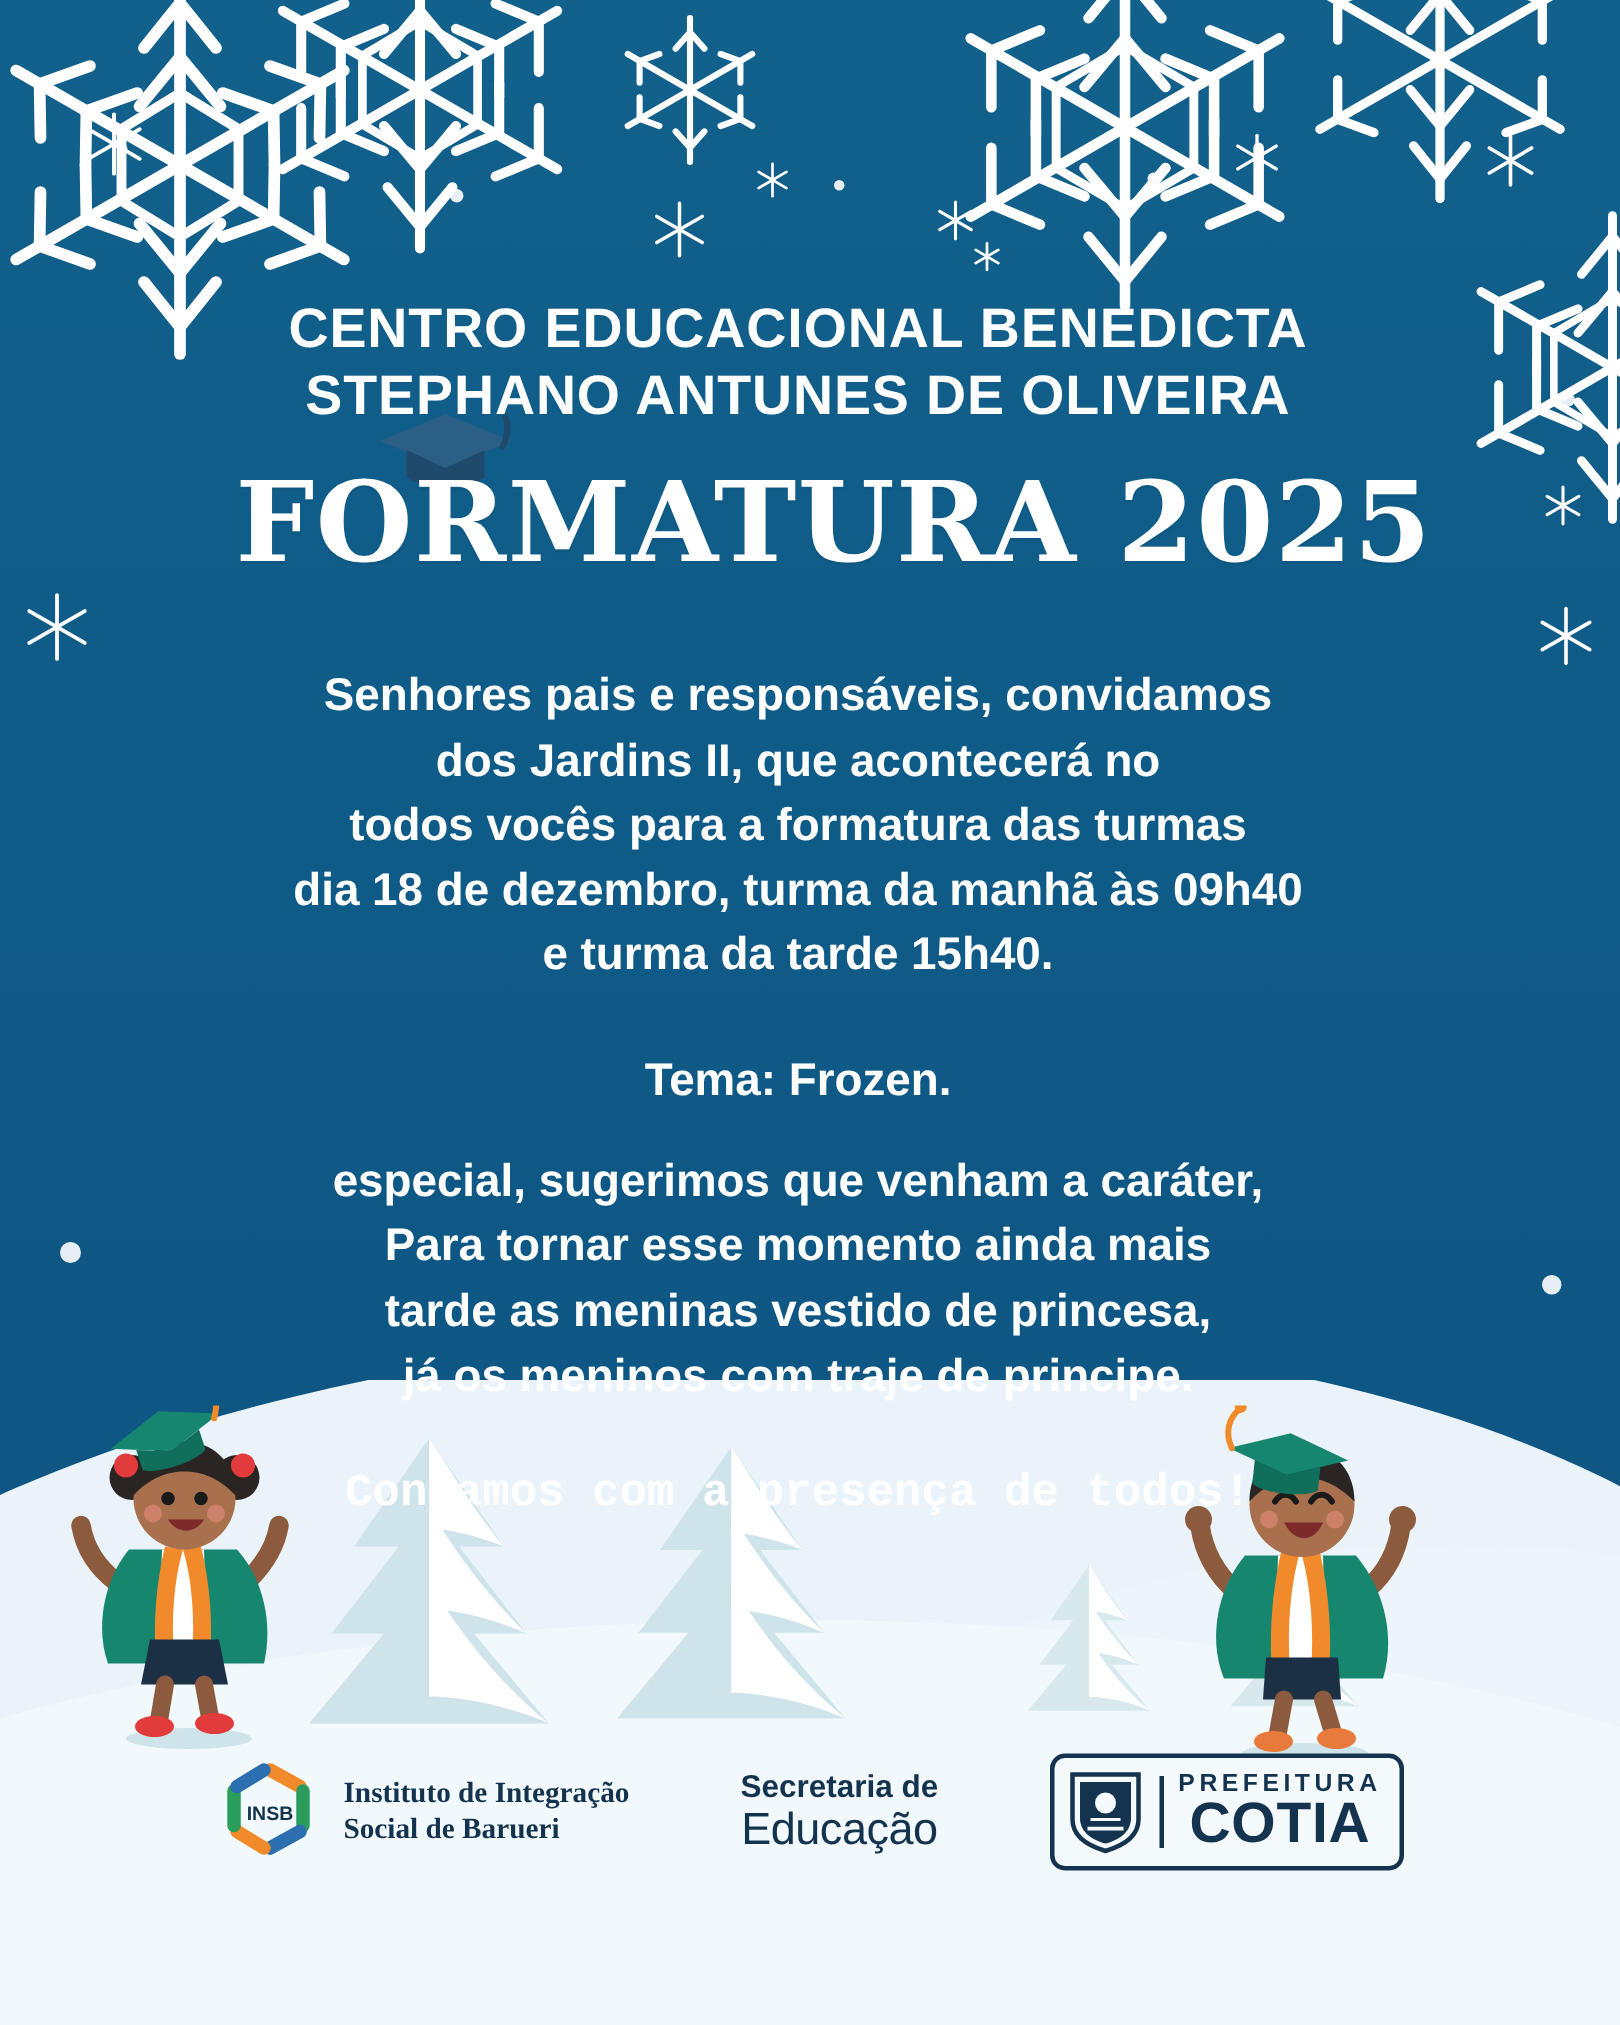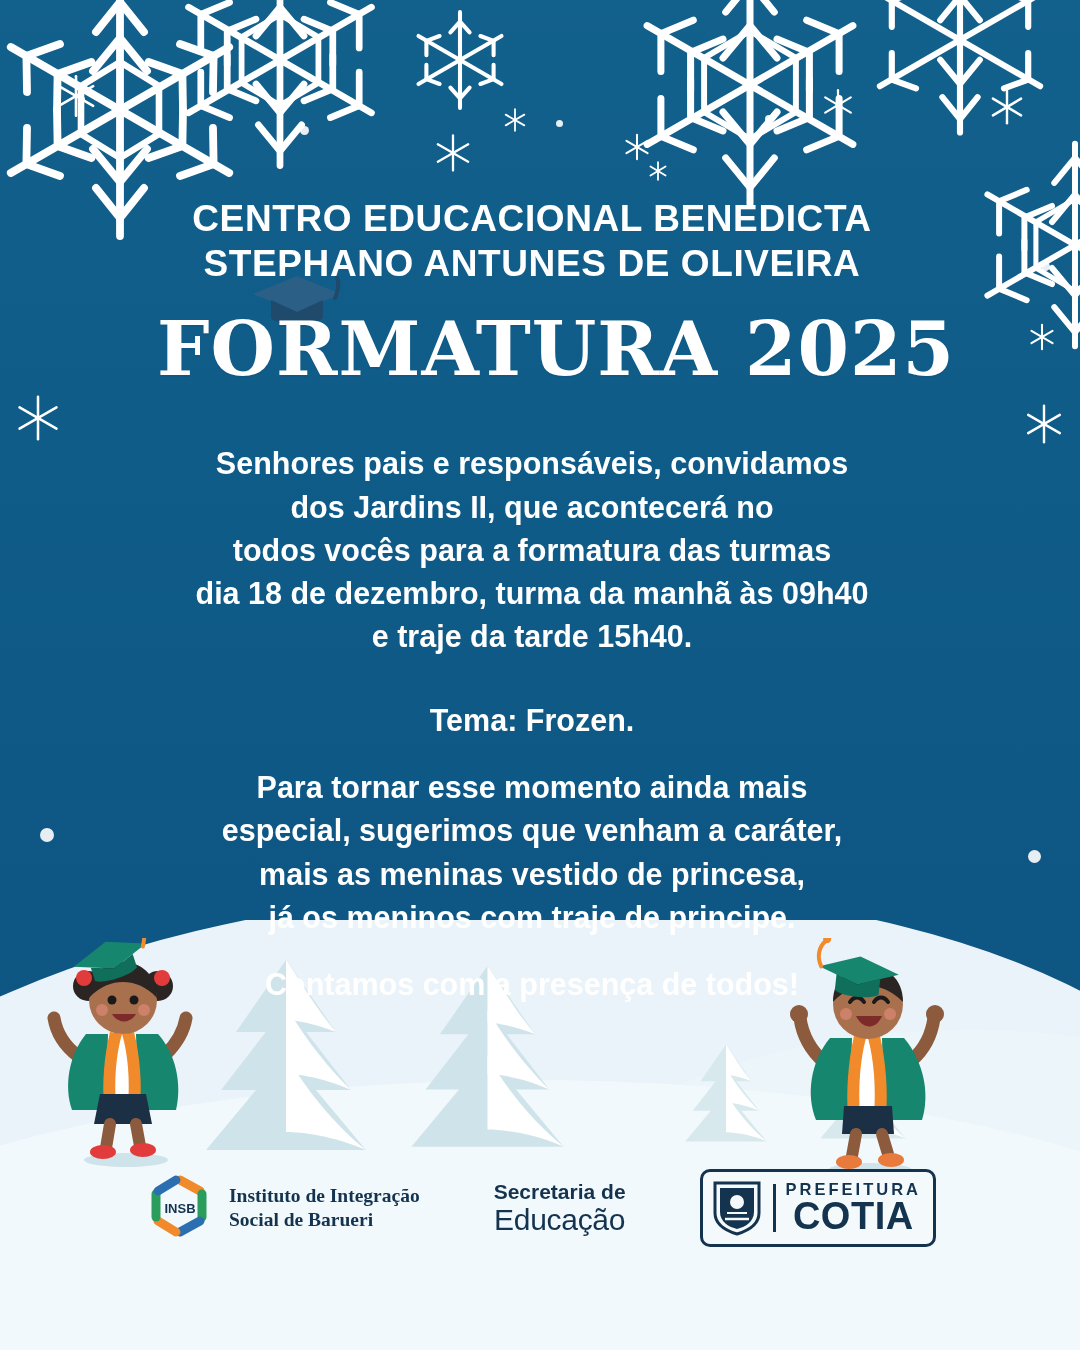--- a/index.html
+++ b/index.html
@@ -100,21 +100,21 @@
   }
   .para {
     font-size: 30.5px;
     font-weight: bold;
     line-height: 1.42;
     padding: 0 96px;
   }
   .p1 { margin-top: 34px; }
   .p2 { margin-top: 40px; }
   .p3 { margin-top: 24px; }
-  .p4 { margin-top: 24px; }
+  .p4 { margin-top: 36px; font-family: Liberation Mono, monospace; }
 
   
   .tree { position: absolute; z-index: 5; }
 
   
   .kid { position: absolute; z-index: 7; }
   .kid-left  { left: 26px;  bottom: 178px; }
   .kid-right { right: 110px; bottom: 168px; }
 
   
@@ -539,29 +539,29 @@
         </svg>
       </div>
       <div class="main-title">FORMATURA 2025</div>
     </div>
 
     <div class="para p1">
       <div>Senhores pais e responsáveis, convidamos</div>
       <div>dos Jardins II, que acontecerá no</div>
       <div>todos vocês para a formatura das turmas</div>
       <div>dia 18 de dezembro, turma da manhã às 09h40</div>
-      <div>e traje da tarde 15h40.</div>
+      <div>e turma da tarde 15h40.</div>
     </div>
 
     <div class="para p2">Tema: Frozen.</div>
 
     <div class="para p3">
+      <div>especial, sugerimos que venham a caráter,</div>
       <div>Para tornar esse momento ainda mais</div>
-      <div>especial, sugerimos que venham a caráter,</div>
-      <div>mais as meninas vestido de princesa,</div>
+      <div>tarde as meninas vestido de princesa,</div>
       <div>já os meninos com traje de principe.</div>
     </div>
 
     <div class="para p4">Contamos com a presença de todos!</div>
   </div>
 
   <div class="footer">
 
     <div class="logo-insb">
       <svg width="72" height="72" viewBox="0 0 72 72">

